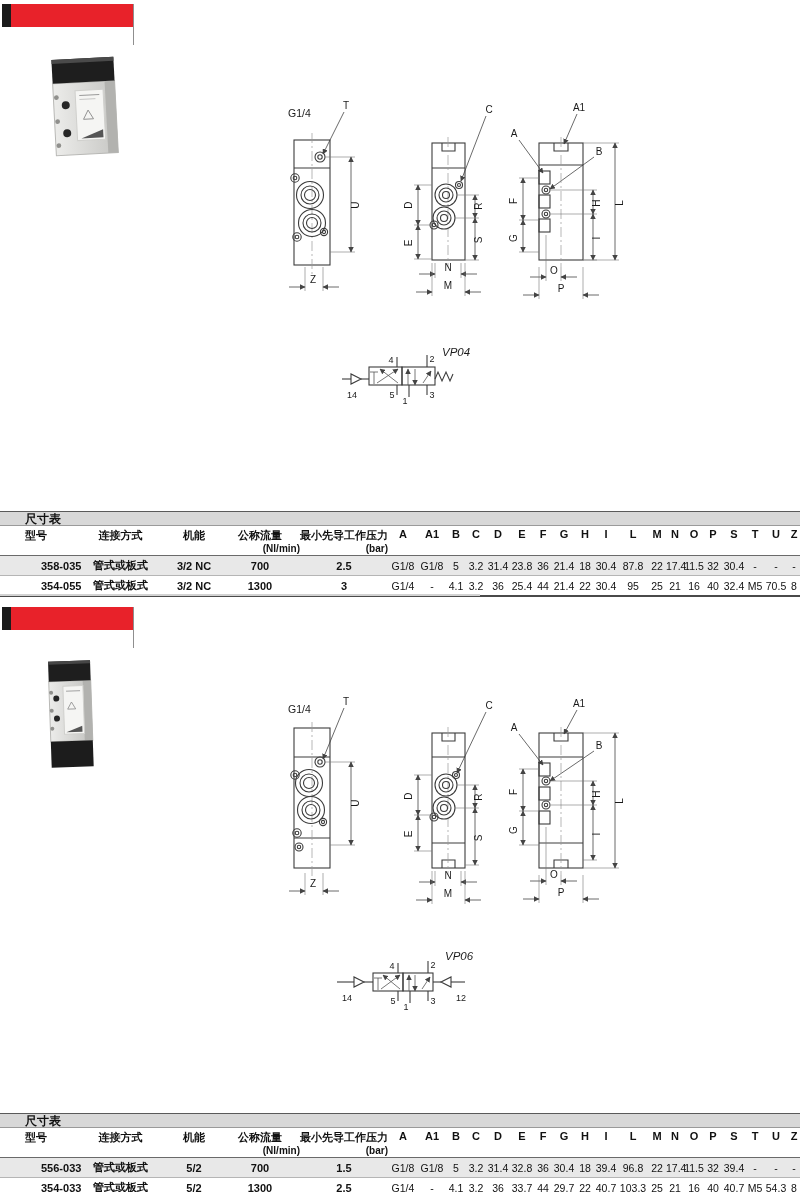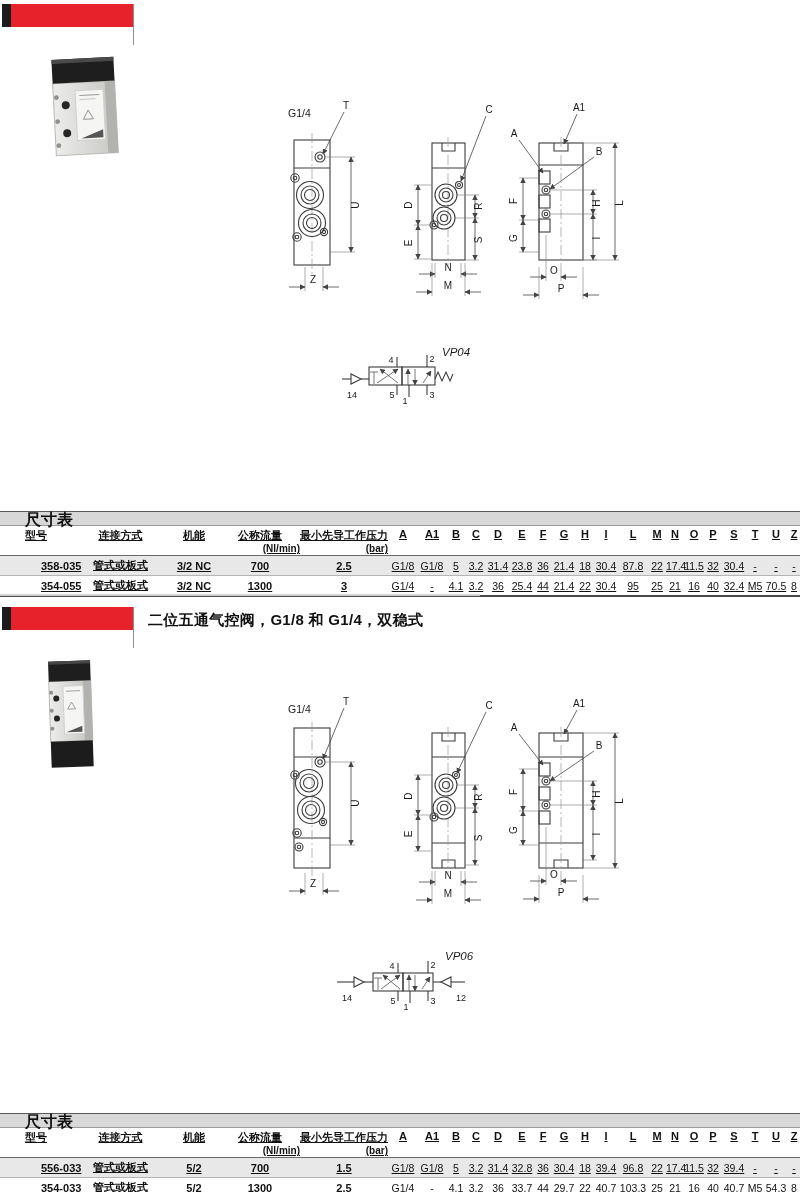--- a/index.html
+++ b/index.html
@@ -16,22 +16,22 @@
   .ext{fill:none;stroke:#777;stroke-width:.6;}
   .dim{fill:none;stroke:#444;stroke-width:.8;}
   .lead{fill:none;stroke:#444;stroke-width:.8;}
   .dlab{font-size:10px;fill:#1a1a1a;text-anchor:middle;font-family:"Liberation Sans",sans-serif;}
   .dlab-l{font-size:10.5px;fill:#1a1a1a;text-anchor:start;font-family:"Liberation Sans",sans-serif;}
   .sp{font-size:9px;fill:#1a1a1a;text-anchor:middle;font-family:"Liberation Sans",sans-serif;}
   .symname{font-size:11.5px;font-style:italic;fill:#1a1a1a;text-anchor:start;font-family:"Liberation Sans",sans-serif;}
   
   .tbl-wrap{position:absolute;left:0;width:800px;}
   .tbl-cap{background:#d8d8d8;border-top:1px solid #5a5a5a;border-bottom:1px solid #9a9a9a;
-           font-weight:bold;font-size:16px;line-height:13px;height:15px;box-sizing:border-box;padding:1px 0 7px 25px;}
-  table.dims{width:100%;border-collapse:collapse;table-layout:fixed;border-bottom:2.5px solid #4a4a4a;text-decoration:underline;}
+           font-weight:bold;font-size:12px;line-height:13px;height:15px;box-sizing:border-box;padding:1px 0 7px 25px;}
+  table.dims{width:100%;border-collapse:collapse;table-layout:fixed;border-bottom:2.5px solid #4a4a4a;}
   table.dims th{font-size:11px;font-weight:bold;text-align:center;vertical-align:top;padding:2px 0 1px 0;}
   table.dims th .sub{font-size:10px;font-weight:bold;text-align:right;}
   table.dims thead tr{border-bottom:1.5px solid #6a6a6a;}
   table.dims td{font-size:10.5px;text-align:center;padding:2px 0;white-space:nowrap;}
   table.dims tbody tr{border-top:1px solid #b5b5b5;}
   table.dims tbody tr:first-child{background:#e8e8e8;border-top:none;}
   table.dims th:first-child, table.dims td:first-child{text-align:left;padding-left:25px;}
   table.dims td:first-child{font-weight:bold;padding-left:41px;}
   table.dims td:nth-child(-n+5){font-weight:bold;font-size:11px;}
   .gray-rule{position:absolute;left:0;height:2px;background:#d2d2d2;}
@@ -343,21 +343,20 @@
             <td>70.5</td>
             <td>8</td>
           </tr>
         </tbody>
       </table>
   </div>
   <div class="gray-rule" style="top:594px;width:480px"></div>
 
   <div class="banner" style="top:607px"></div>
   <div class="vline" style="top:607px"></div>
-  <div class="sec-title" style="top:611px">二位五通气控阀，G1/8 和 G1/4，双稳式</div>
 
   <svg class="abs" style="left:42px;top:656px" width="60" height="125" viewBox="0 0 60 125">
     <g transform="rotate(-2 30 62)">
       <rect x="8" y="25" width="42" height="60" fill="url(#pg2)" stroke="#b8b8b5"></rect>
       <rect x="42" y="25" width="8" height="60" fill="#b2b2af"></rect>
       <rect x="8" y="5" width="42" height="20" fill="#1e1e1e"></rect>
       <rect x="8" y="5" width="42" height="3" fill="#464646"></rect>
       <rect x="8" y="85" width="42" height="26" fill="#1c1c1c"></rect>
       <rect x="22" y="30" width="20" height="48" fill="#f5f5f3" stroke="#d0d0cd"></rect>
       <line x1="25" y1="35" x2="39" y2="35" stroke="#999" stroke-width=".9"></line>

